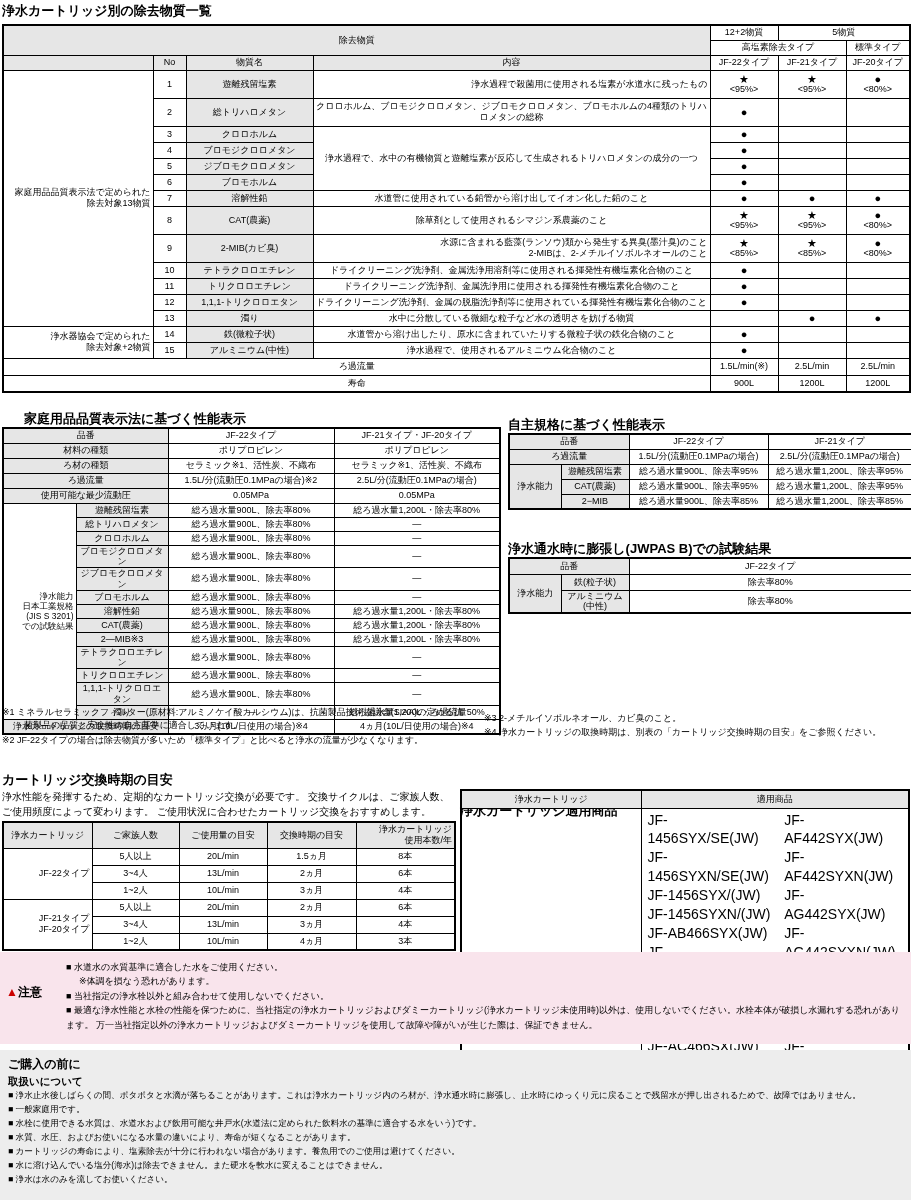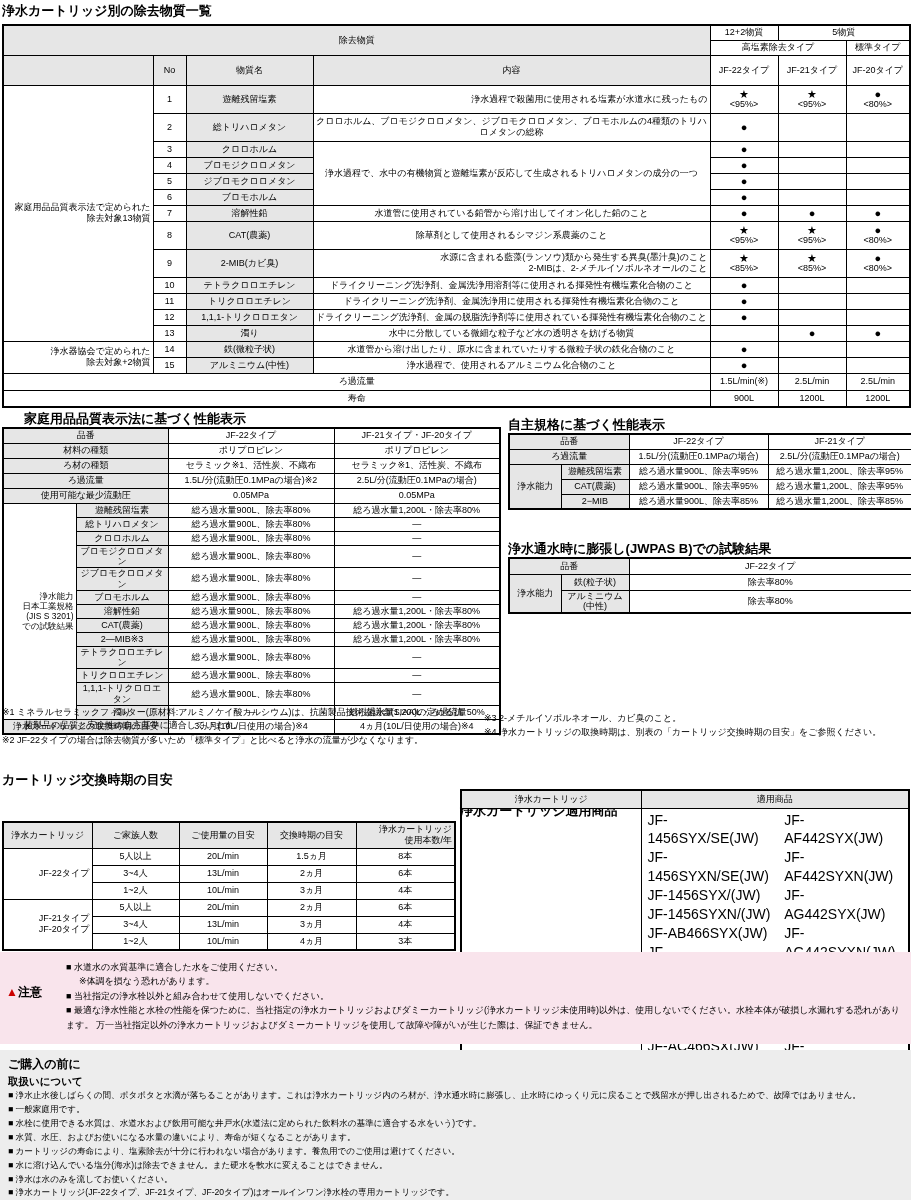--- a/index.html
+++ b/index.html
@@ -55,21 +55,21 @@
     <tbody>
         <tr style="height:15px">
       <td colspan="4" rowspan="2" class="g">除去物質</td>
       <td>12+2物質</td>
       <td colspan="2">5物質</td>
     </tr>
     <tr style="height:15px">
       <td colspan="2">高塩素除去タイプ</td>
       <td>標準タイプ</td>
     </tr>
-    <tr style="height:30px">
+    <tr style="height:15px">
       <td class="g"></td>
       <td class="g">No</td>
       <td class="g">物質名</td>
       <td class="g">内容</td>
       <td>JF-22タイプ</td>
       <td>JF-21タイプ</td>
       <td>JF-20タイプ</td>
     </tr>
     <tr style="height:28px">
       <td rowspan="13" class="pl">家庭用品品質表示法で定められた
@@ -439,20 +439,21 @@
       <td>除去率80%</td>
     </tr>
     <tr style="height:16px">
       <td class="g">アルミニウム(中性)</td>
       <td>除去率80%</td>
     </tr>
   </tbody>
     </table>
 
   <div class="abs sec-title" style="left:2px; top:771px;">カートリッジ交換時期の目安</div>
+  <div class="abs intro-text" style="left:2px; top:789px; width:456px;">浄水性能を発揮するため、定期的なカートリッジ交換が必要です。 交換サイクルは、ご家族人数、ご使用頻度によって変わります。 ご使用状況に合わせたカートリッジ交換をおすすめします。</div>
   <table class="abs" style="left:2px; top:821px; width:452px;">
     <colgroup>
         <col style="width:89px">
         <col style="width:87px">
         <col style="width:88px">
         <col style="width:89px">
         <col style="width:99px">
       </colgroup>
     <tbody>
         <tr style="height:26px">
@@ -564,17 +565,16 @@
     <div class="sec-title-sm">ご購入の前に</div>
     <div style="font-size:10.5px; font-weight:bold; margin-top:2px;">取扱いについて</div>
     <div class="items">
       <div class="item">■ 浄水止水後しばらくの間、ポタポタと水滴が落ちることがあります。これは浄水カートリッジ内のろ材が、浄水通水時に膨張し、止水時にゆっくり元に戻ることで残留水が押し出されるためで、故障ではありません。</div>
       <div class="item">■ 一般家庭用です。</div>
       <div class="item">■ 水栓に使用できる水質は、水道水および飲用可能な井戸水(水道法に定められた飲料水の基準に適合する水をいう)です。</div>
       <div class="item">■ 水質、水圧、およびお使いになる水量の違いにより、寿命が短くなることがあります。</div>
       <div class="item">■ カートリッジの寿命により、塩素除去が十分に行われない場合があります。養魚用でのご使用は避けてください。</div>
       <div class="item">■ 水に溶け込んでいる塩分(海水)は除去できません。また硬水を軟水に変えることはできません。</div>
       <div class="item">■ 浄水は水のみを流してお使いください。</div>
-      <div class="item">■ 浄水カートリッジ(JF-22タイプ、JF-21タイプ、JF-20タイプ)はオールインワン浄水栓の専用カートリッジです。</div>
     </div>
   </div>
 
 </div>
 
 </body></html>

